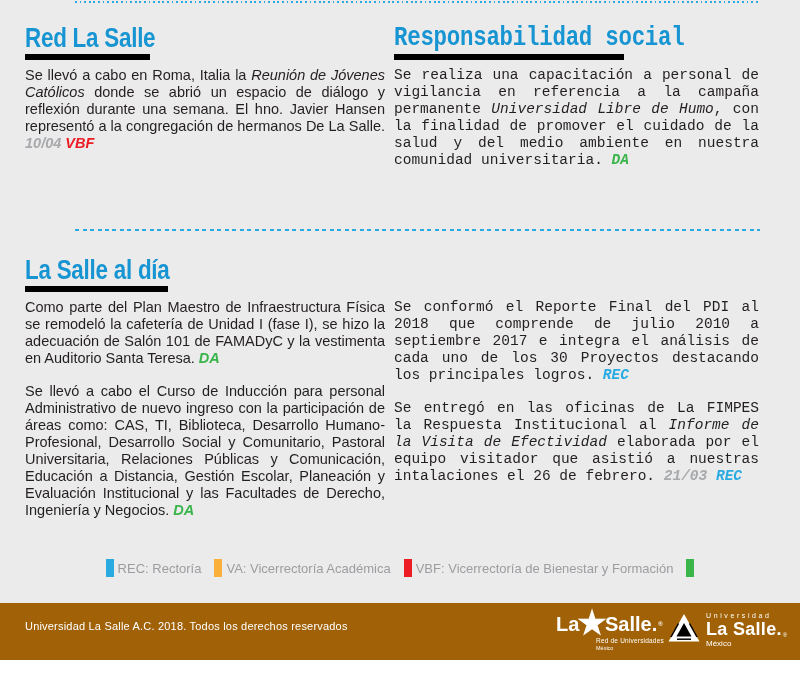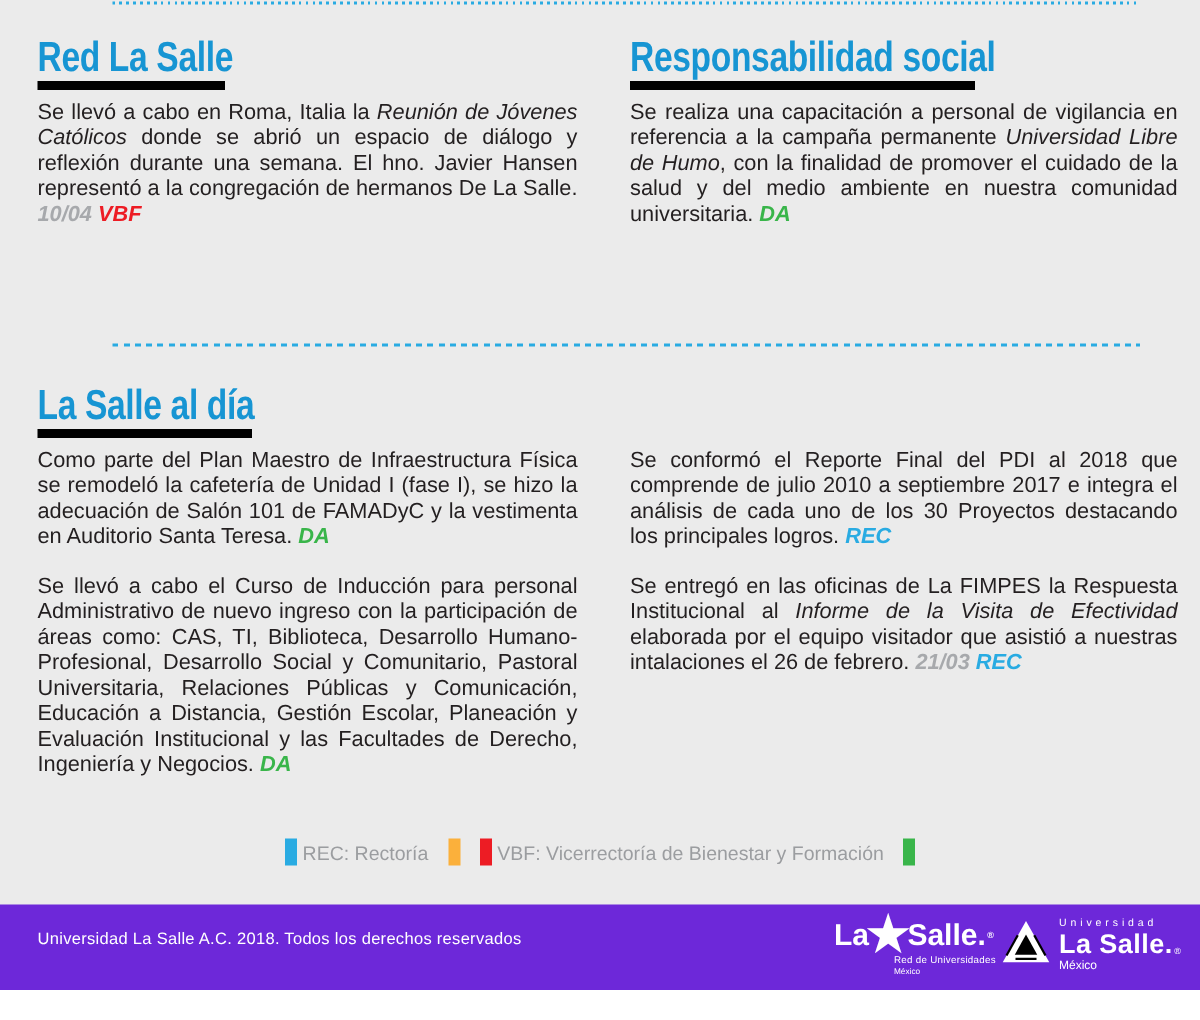--- a/index.html
+++ b/index.html
@@ -10,21 +10,21 @@
     color:#231F20;
   }
   
   .hline { position:absolute; left:75px; width:685px; height:2px; }
   .hline.dotted { top:1px; background:repeating-linear-gradient(90deg,#29ABE2 0 1.8px,transparent 1.8px 4.6px); }
   .hline.dashed { top:229px; background:repeating-linear-gradient(90deg,#29ABE2 0 4px,transparent 4px 7.5px); }
 
   
   .col { position:absolute; }
   .c-left  { left:25px;  width:360px; }
-  .c-right { left:420px; width:365px; }
+  .c-right { left:394px; width:365px;font-family:Liberation Mono, monospace; }
   .s1 { top:24px; }
   .s2 { top:256px; }
   .s2r-pad { padding-top:36px; }
 
   
   h1.head {
     margin:0; font-size:28px; line-height:28px; font-weight:bold;
     color:#1795D3; white-space:nowrap; letter-spacing:-0.3px;
     transform:scaleX(0.8); transform-origin:0 100%;
   }
@@ -51,21 +51,21 @@
     display:flex; justify-content:center; align-items:flex-start; gap:13px;
   }
   .legend-item { display:flex; align-items:center; gap:4px; font-size:13px; color:#9B9DA0; }
   .swatch { width:8px; height:18px; flex:0 0 8px; }
   .sw-rec { background:#29ABE2; }
   .sw-va  { background:#FBB03B; }
   .sw-vbf { background:#ED1C24; }
   .sw-da  { background:#39B54A; }
 
   
-  .footer { position:absolute; top:603px; left:0; width:800px; height:57px; background:#6d28d9; color:#fff; }
+  .footer { position:absolute; top:603px; left:0; width:800px; height:57px; background:#a16207; color:#fff; }
   .copyright { position:absolute; left:25px; top:17px; font-size:11px; letter-spacing:0.2px; }
   .logo1 { position:absolute; left:556px; top:9px; width:110px; }
   .l1-row { display:flex; align-items:center; font-weight:bold; font-size:20px; line-height:20px; }
   .l1-star { font-size:33px; line-height:22px; margin:0 -2px 2px -2px; }
   .l1-reg { font-size:6px; align-self:flex-end; margin:0 0 2px 1px; }
   .l1-sub  { font-size:6.5px; margin:1px 0 0 40px; letter-spacing:0.2px; }
   .l1-sub2 { font-size:5.5px; margin:1px 0 0 40px; }
   .logo2 { position:absolute; left:668px; top:9px; display:flex; gap:6px; align-items:center; }
   .l2-text { display:flex; flex-direction:column; }
   .l2-top  { font-size:7px; letter-spacing:2.6px; margin-bottom:1px; }
@@ -111,20 +111,21 @@
       <span class="tag tag-rec">REC</span></p>
   </section>
 
   <div class="legend">
     <div class="legend-item">
       <span class="swatch sw-rec"></span>
       <span>REC: Rectoría</span>
     </div>
     <div class="legend-item">
       <span class="swatch sw-va"></span>
+      <span>VA: Vicerrectoría Académica</span>
     </div>
     <div class="legend-item">
       <span class="swatch sw-vbf"></span>
       <span>VBF: Vicerrectoría de Bienestar y Formación</span>
     </div>
     <div class="legend-item">
       <span class="swatch sw-da"></span>
     </div>
   </div>
 

